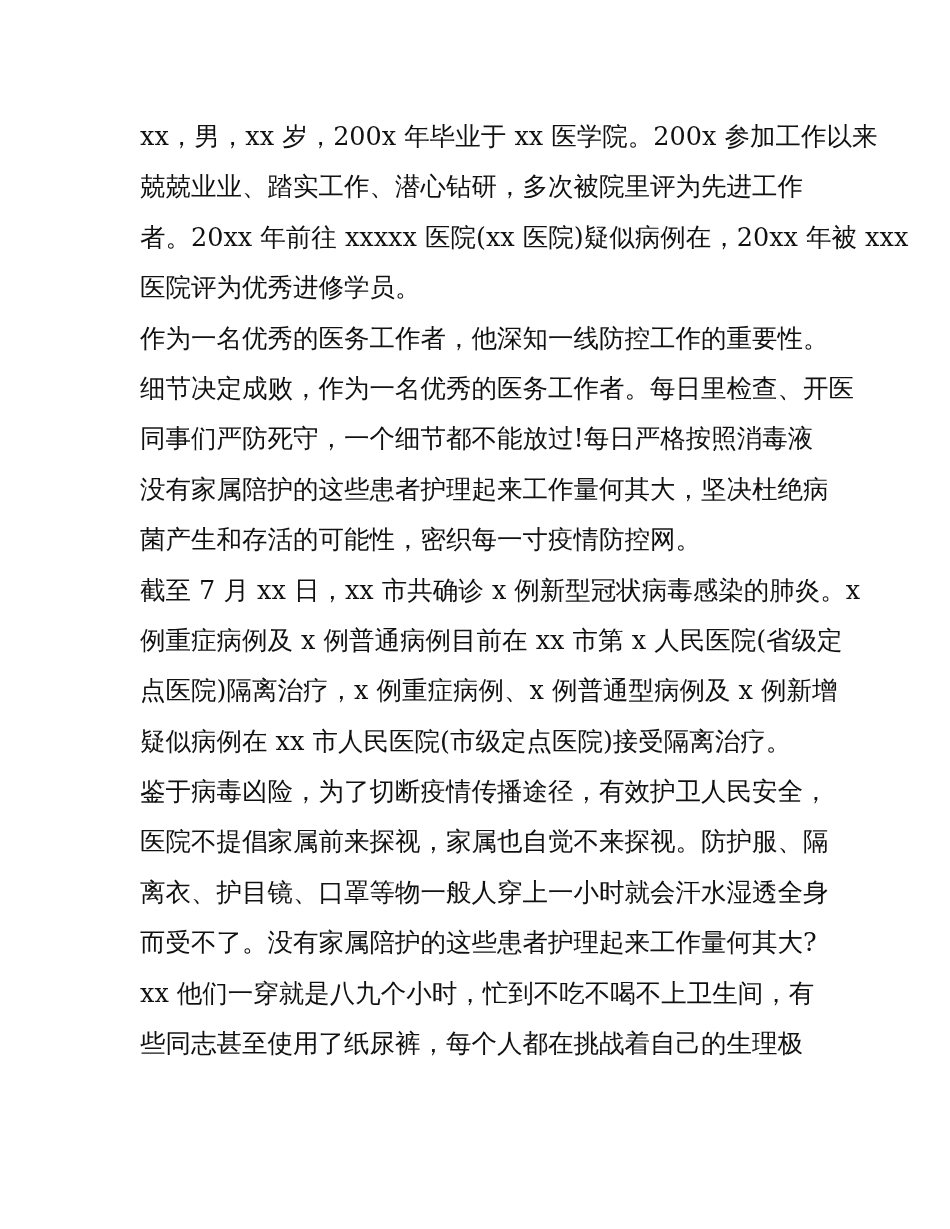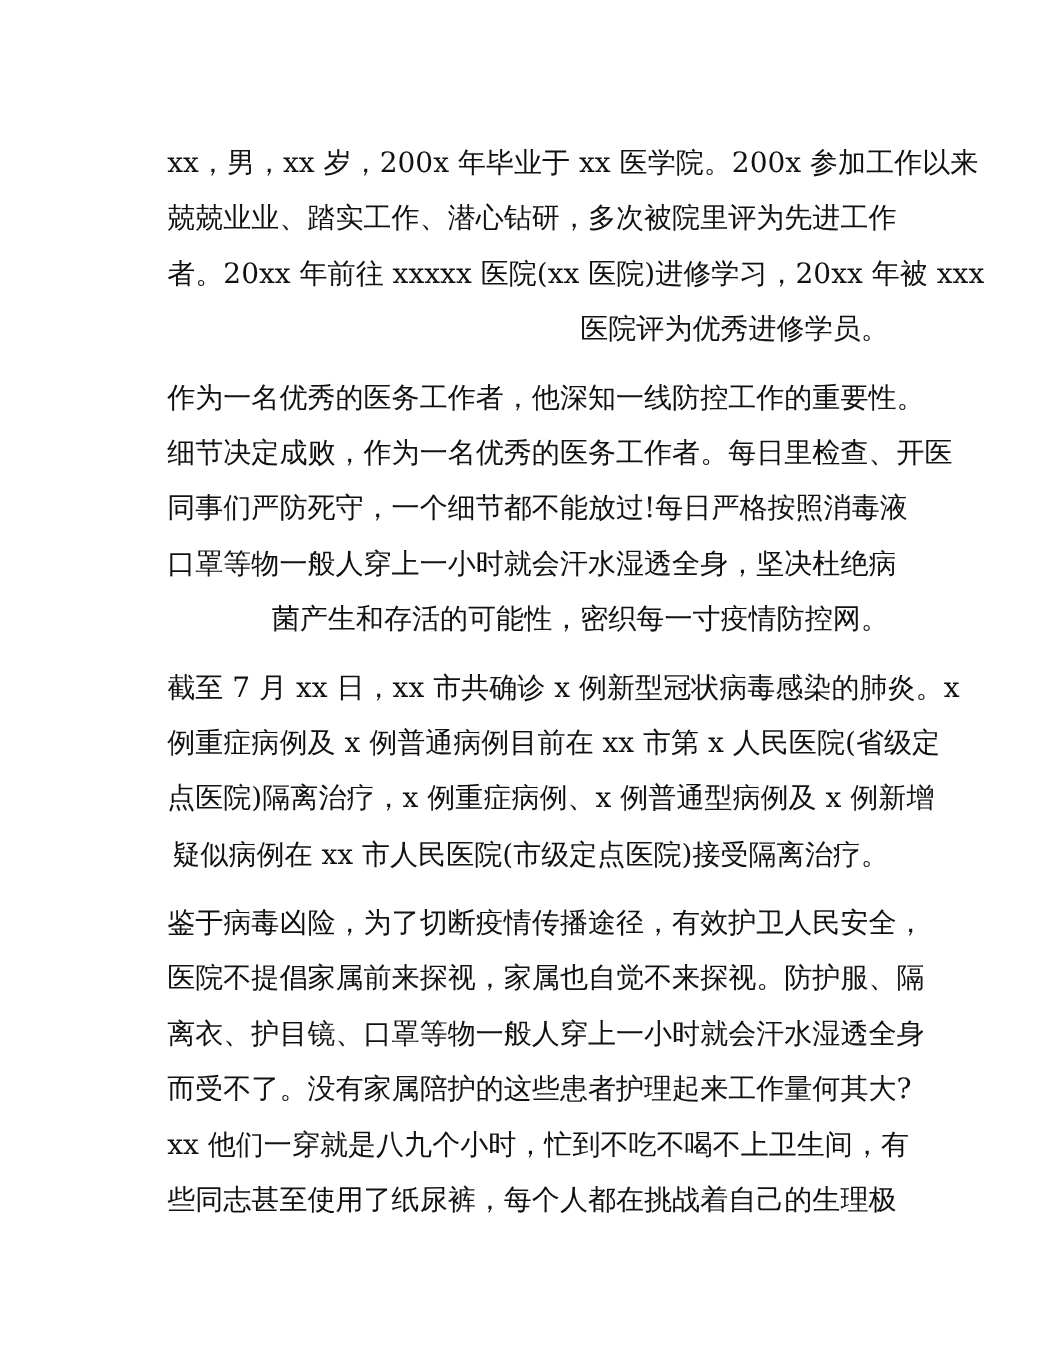--- a/index.html
+++ b/index.html
@@ -17,46 +17,45 @@
       position: absolute;
       left: 140px;
       top: 111px;
       width: 680px;
       color: #111111;
       font-family: "DejaVu Serif", "Liberation Serif", serif;
       font-size: 25.5px;
       line-height: 50.4px;
     }
     .paragraph {
-      margin: 12px;
+      margin: 0;
       padding: 0;
-      text-align: right;
     }
     .line {
       display: block;
       white-space: nowrap;
       height: 50.4px;
       letter-spacing: 0px;
     }
   </style>
 </head>
 <body>
 
 <div class="page">
   <div class="paragraph">
     <span class="line">xx，男，xx 岁，200x 年毕业于 xx 医学院。200x 参加工作以来</span>
     <span class="line">兢兢业业、踏实工作、潜心钻研，多次被院里评为先进工作</span>
-    <span class="line">者。20xx 年前往 xxxxx 医院(xx 医院)进修学习，20xx 年被 xxx</span>
+    <span class="line">者。20xx 年前往 xxxxx 医院(xx 医院)疑似病例在，20xx 年被 xxx</span>
     <span class="line">医院评为优秀进修学员。</span>
   </div>
   <div class="paragraph">
     <span class="line">作为一名优秀的医务工作者，他深知一线防控工作的重要性。</span>
     <span class="line">细节决定成败，作为一名优秀的医务工作者。每日里检查、开医</span>
     <span class="line">同事们严防死守，一个细节都不能放过!每日严格按照消毒液</span>
-    <span class="line">口罩等物一般人穿上一小时就会汗水湿透全身，坚决杜绝病</span>
+    <span class="line">没有家属陪护的这些患者护理起来工作量何其大，坚决杜绝病</span>
     <span class="line">菌产生和存活的可能性，密织每一寸疫情防控网。</span>
   </div>
   <div class="paragraph">
     <span class="line">截至 7 月 xx 日，xx 市共确诊 x 例新型冠状病毒感染的肺炎。x</span>
     <span class="line">例重症病例及 x 例普通病例目前在 xx 市第 x 人民医院(省级定</span>
     <span class="line">点医院)隔离治疗，x 例重症病例、x 例普通型病例及 x 例新增</span>
     <span class="line">疑似病例在 xx 市人民医院(市级定点医院)接受隔离治疗。</span>
   </div>
   <div class="paragraph">
     <span class="line">鉴于病毒凶险，为了切断疫情传播途径，有效护卫人民安全，</span>

